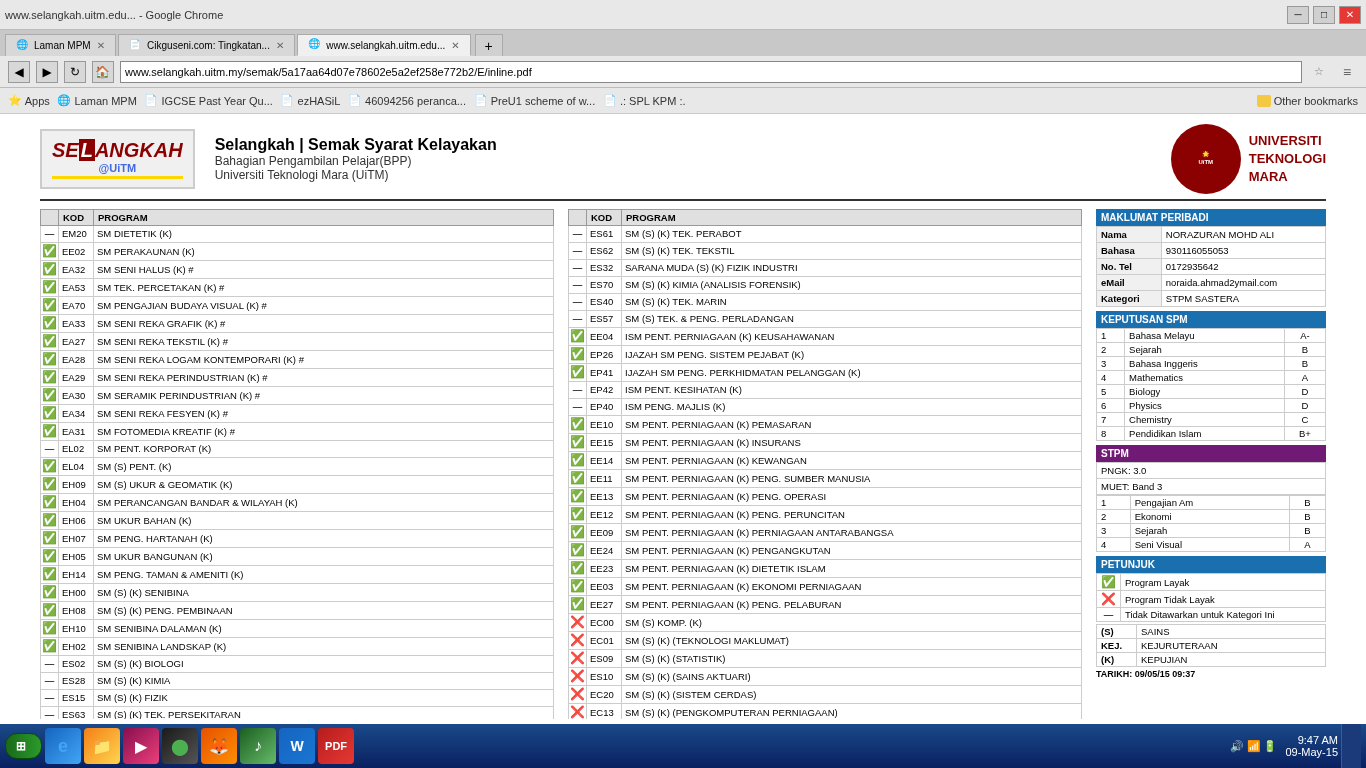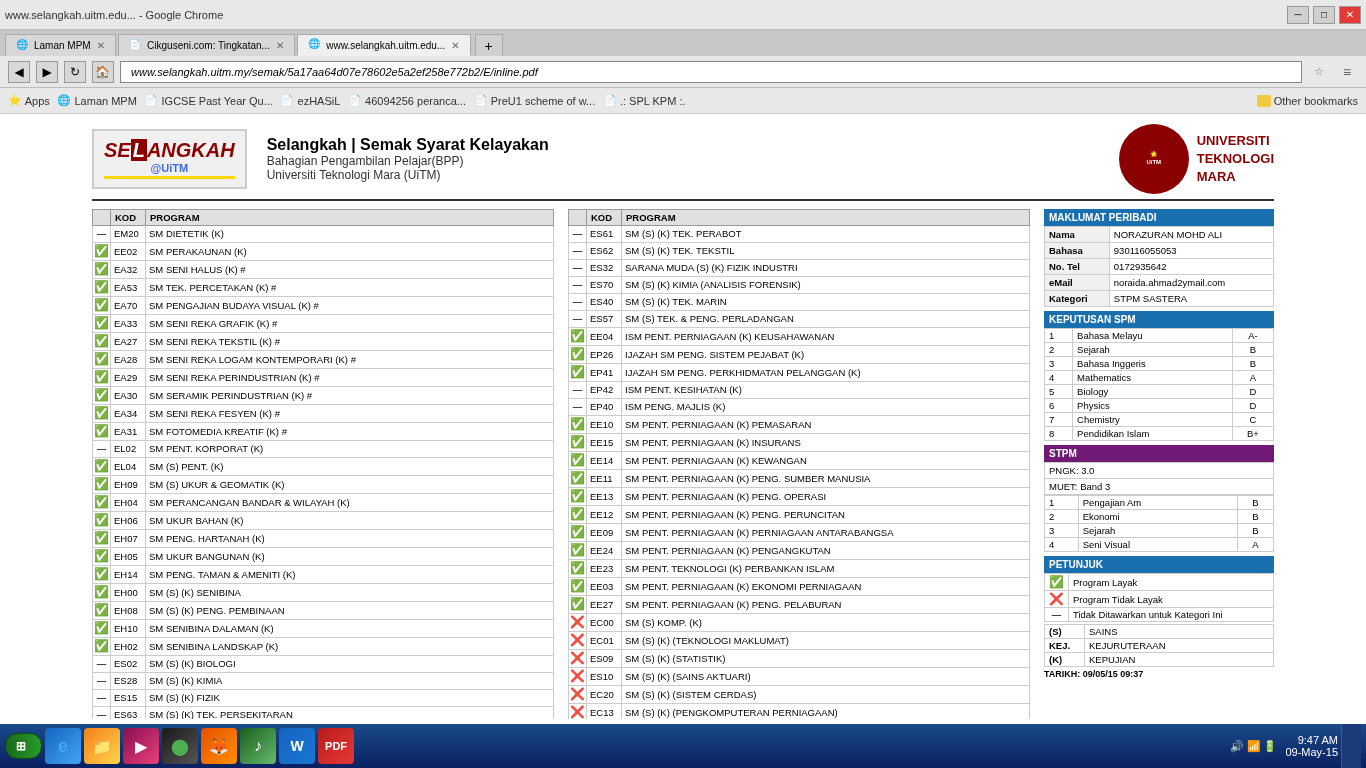--- a/index.html
+++ b/index.html
@@ -15,30 +15,30 @@
     .title-btn.max { background: #d0d0d0; }
 
     .tabs-bar { display: flex; align-items: flex-end; height: 26px; background: #c8c8c8; padding: 0 5px; }
     .tab { display: flex; align-items: center; height: 22px; padding: 0 10px; background: #d8d8d8; border: 1px solid #aaa; border-bottom: none; font-size: 11px; margin-right: 2px; cursor: pointer; max-width: 180px; overflow: hidden; white-space: nowrap; }
     .tab.active { background: #f0f0f0; border-bottom: 1px solid #f0f0f0; }
     .tab-favicon { width: 14px; height: 14px; margin-right: 4px; font-size: 10px; }
     .tab-close { margin-left: 6px; font-size: 10px; color: #666; }
 
     .nav-bar { display: flex; align-items: center; height: 32px; background: #e8e8e8; border-bottom: 1px solid #bbb; padding: 0 8px; gap: 6px; }
     .nav-btn { width: 22px; height: 22px; border: 1px solid #999; background: #d8d8d8; display: flex; align-items: center; justify-content: center; cursor: pointer; font-size: 12px; }
-    .address-bar { flex: 1; height: 22px; border: 1px solid #888; background: white; padding: 0 10px; font-size: 11px; font-style: italic; }
+    .address-bar { flex: 1; height: 22px; border: 1px solid #888; background: white; padding: 0 4px; font-size: 11px; }
     .star-btn { width: 22px; height: 22px; display: flex; align-items: center; justify-content: center; color: #888; }
 
     .bookmarks-bar { display: flex; align-items: center; height: 26px; background: #e8e8e8; border-bottom: 1px solid #ccc; padding: 0 8px; gap: 8px; font-size: 11px; }
     .bookmark-item { display: flex; align-items: center; cursor: pointer; color: #333; gap: 3px; white-space: nowrap; }
     .bookmark-folder { background: #f5c842; width: 14px; height: 12px; border-radius: 1px 2px 2px 2px; }
 
     
     .page-content { background: white; margin: 0; overflow: hidden; height: calc(768px - 114px - 44px); }
-    .pdf-viewer { background: white; width: 100%; height: 100%; overflow: hidden; padding: 10px 92px; }
+    .pdf-viewer { background: white; width: 100%; height: 100%; overflow: hidden; padding: 10px 40px; }
 
     
     .doc-header { display: flex; align-items: center; justify-content: space-between; margin-bottom: 8px; padding-bottom: 5px; border-bottom: 2px solid #333; }
 
     .header-title { text-align: left; flex: 1; padding: 0 20px; }
     .header-title h2 { font-size: 16px; font-weight: bold; color: #000; }
     .header-title p { font-size: 12px; color: #333; }
 
     
     .main-content { display: flex; gap: 14px; height: calc(100% - 80px); overflow: hidden; }
@@ -456,21 +456,21 @@
       <td>SM PENT. PERNIAGAAN (K) PERNIAGAAN ANTARABANGSA</td>
     </tr>
               <tr>
       <td style="text-align:center; padding:1px;"><span class="status-check">✅</span></td>
       <td style="white-space:nowrap;">EE24</td>
       <td>SM PENT. PERNIAGAAN (K) PENGANGKUTAN</td>
     </tr>
               <tr>
       <td style="text-align:center; padding:1px;"><span class="status-check">✅</span></td>
       <td style="white-space:nowrap;">EE23</td>
-      <td>SM PENT. TEKNOLOGI (K) PERBANKAN ISLAM</td>
+      <td>SM PENT. PERNIAGAAN (K) DIETETIK ISLAM</td>
     </tr>
               <tr>
       <td style="text-align:center; padding:1px;"><span class="status-check">✅</span></td>
       <td style="white-space:nowrap;">EE03</td>
       <td>SM PENT. PERNIAGAAN (K) EKONOMI PERNIAGAAN</td>
     </tr>
               <tr>
       <td style="text-align:center; padding:1px;"><span class="status-check">✅</span></td>
       <td style="white-space:nowrap;">EE27</td>
       <td>SM PENT. PERNIAGAAN (K) PENG. PELABURAN</td>

